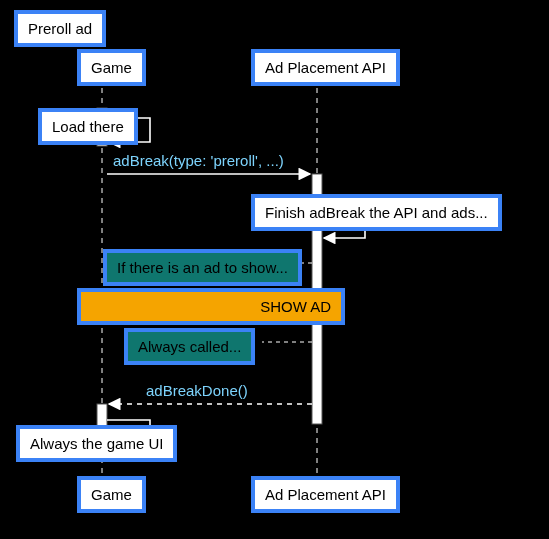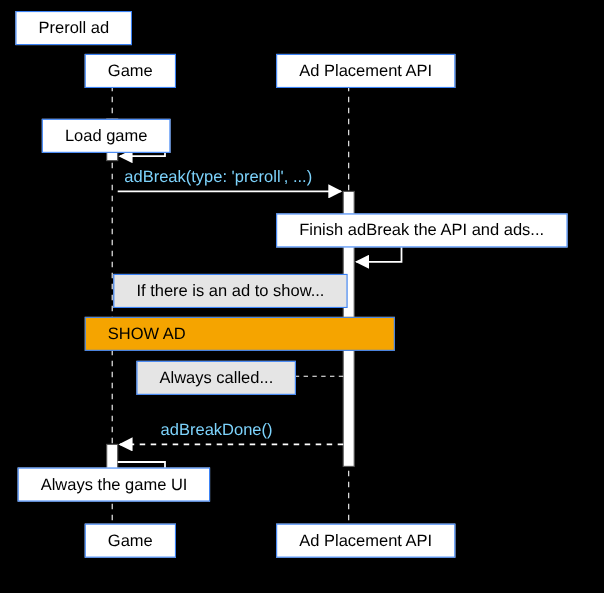--- a/index.html
+++ b/index.html
@@ -1,21 +1,21 @@
 <!DOCTYPE html>
 <html><head>
 <meta charset="utf-8">
 <style>
   html,body{margin:0;padding:0}
   body{background:#000;width:549px;height:539px;position:relative;
        font-family:Arial,Helvetica,sans-serif;font-size:15px;color:#000}
-  .box{position:absolute;background:#fff;border:1px solid #3b82f6;
-       padding:6px 20px;white-space:nowrap}
-  .note{background:#e5e5e5}
-  .hi{background:#f5a400;text-align:left;font-weight:500}
+  .box{position:absolute;background:#fff;border:4px solid #3b82f6;
+       padding:6px 10px;white-space:nowrap}
+  .note{background:#0f766e}
+  .hi{background:#f5a400;text-align:right;font-weight:500}
   .txt{position:absolute;color:#7dd3fc;white-space:nowrap}
   svg{position:absolute;top:0;left:0;pointer-events:none}
 </style>
 </head>
 <body>
 
 <svg width="549" height="539">
   <defs>
     <marker id="aw" viewBox="0 0 10 10" refX="9" refY="5" markerWidth="8" markerHeight="8" orient="auto-start-reverse">
       <path d="M0 0 L10 5 L0 10 z" fill="#fff"></path>
@@ -48,21 +48,21 @@
   <line x1="312" y1="404" x2="109" y2="404" stroke="#fff" stroke-width="1.6" stroke-dasharray="5 5" marker-end="url(#aw)"></line>
 
   <path d="M107 420 L150 420 L150 444 L109 444" fill="none" stroke="#fff" stroke-width="1.6" marker-end="url(#aw)"></path>
 </svg>
 
 <div class="box" style="left:14px;top:10px">Preroll ad</div>
 
 <div class="box" style="left:77px;top:49px">Game</div>
 <div class="box" style="left:251px;top:49px">Ad Placement API</div>
 
-<div class="box" style="left:38px;top:108px">Load game</div>
+<div class="box" style="left:38px;top:108px">Load there</div>
 
 <div class="txt" style="left:113px;top:152px">adBreak(type: 'preroll', ...)</div>
 
 <div class="box" style="left:251px;top:194px">Finish adBreak the API and ads...</div>
 
 <div class="box note" style="left:103px;top:249px">If there is an ad to show...</div>
 
 <div class="box hi" style="left:77px;top:288px;width:240px">SHOW AD</div>
 
 <div class="box note" style="left:124px;top:328px">Always called...</div>

